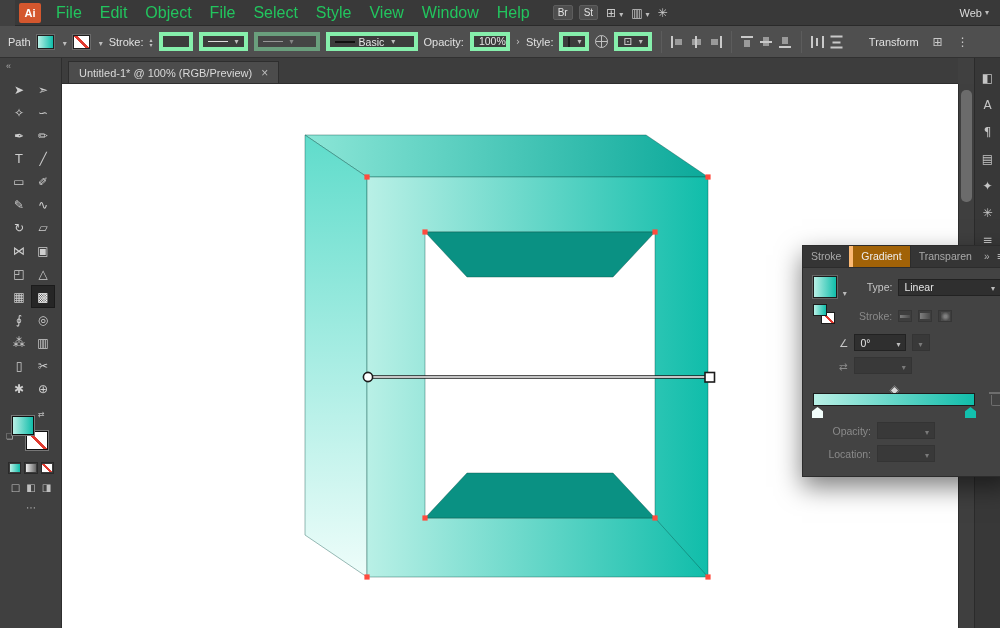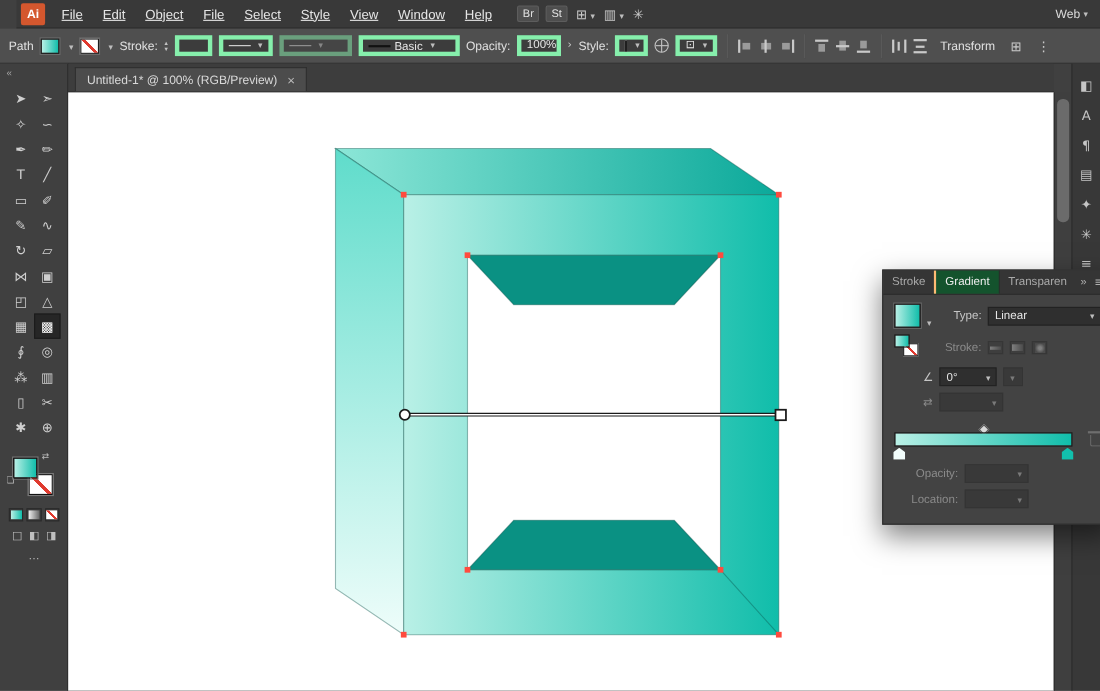--- a/index.html
+++ b/index.html
@@ -3,21 +3,21 @@
 <meta charset="utf-8">
 <style>
   * { margin:0; padding:0; box-sizing:border-box; }
   html,body { width:1000px; height:628px; overflow:hidden; }
   body { position:relative; background:#404040; font-family:"Liberation Sans",sans-serif; font-size:11px; color:#d6d6d6; }
   .ic { font-family:"DejaVu Sans",sans-serif; }
 
   
   #menubar { position:absolute; left:15px; top:0; width:1000px; height:26px; background:#393939; border-bottom:1px solid #2a2a2a; display:flex; align-items:center; }
   #ai-logo { width:22px; height:20px; margin:0 6px 0 4px; background:#d4572e; color:#fff; font-weight:bold; font-size:11px; display:flex; align-items:center; justify-content:center; border-radius:2px; }
-  .menu-item { padding:0 9px; font-size:12px; color:#e5e5e5; line-height:26px; cursor:default;text-decoration:underline; }
+  .menu-item { padding:0 9px; font-size:16px; color:#22c55e; line-height:26px; cursor:default; }
   #appbtns { display:flex; align-items:center; margin-left:14px; gap:6px; }
   .appbtn { background:#4e4e4e; border:1px solid #5d5d5d; border-radius:2px; color:#e2e2e2; font-size:10px; padding:1px 4px; }
   .mb-icon { color:#c9c9c9; font-size:12px; margin-left:8px; }
   .caret::after { content:"▾"; font-size:8px; color:#bdbdbd; margin-left:3px; font-family:"DejaVu Sans",sans-serif; }
   #workspace { margin-left:auto; margin-right:26px; display:flex; align-items:center; font-size:11px; color:#dcdcdc; }
 
   
   #controlbar { position:absolute; left:0; top:26px; width:1000px; height:32px; background:#4f4f4f; border-bottom:1px solid #313131; display:flex; align-items:center; gap:6px; padding:0 8px; }
   .cb-label { color:#e0e0e0; font-size:11px; }
   .swatch { width:17px; height:14px; border:1px solid #1f1f1f; box-shadow:0 0 0 1px #6a6a6a; display:inline-block; }
@@ -73,21 +73,21 @@
   #vscroll { position:absolute; left:958px; top:84px; width:16px; height:544px; background:#3f3f3f; border-left:1px solid #2e2e2e; }
   #vthumb { position:absolute; left:2px; top:6px; width:11px; height:112px; background:#6b6b6b; border-radius:5px; }
   #rightrail { position:absolute; left:974px; top:58px; width:26px; height:570px; background:#383838; border-left:1px solid #2b2b2b; display:flex; flex-direction:column; align-items:center; padding-top:10px; gap:7px; }
   .rail-icon { width:20px; height:20px; display:flex; align-items:center; justify-content:center; color:#c5c5c5; font-size:12px; font-family:"DejaVu Sans",sans-serif; border-radius:2px; }
   .rail-icon.active { background:#5d5d5d; color:#ffffff; }
 
   
   #gpanel { position:absolute; left:768px; top:245px; width:210px; height:232px; background:#434343; border:1px solid #2c2c2c; box-shadow:0 10px 24px rgba(0,0,0,.5); z-index:10;margin-left:34px; }
   #gp-header { height:22px; background:#353535; display:flex; align-items:center; border-bottom:1px solid #2c2c2c; }
   .gp-tab { padding:0 8px; line-height:21px; font-size:10.5px; color:#a9a9a9; white-space:nowrap; }
-  .gp-tab.active { background:#14532d; color:#ededed; border-left:2px solid #fdba74; border-right:1px solid #2c2c2c; }
+  .gp-tab.active { background:#a16207; color:#ededed; border-left:4px solid #fdba74; border-right:1px solid #2c2c2c; }
   #gp-ovf { margin-left:auto; color:#b0b0b0; font-size:10px; padding:0 4px; }
   #gp-menu { color:#b0b0b0; font-size:11px; padding:0 7px 0 3px; }
   #gp-body { padding:8px 10px; display:flex; flex-direction:column; gap:6px; }
   .gp-row { display:flex; align-items:center; gap:6px; min-height:17px; }
   .gp-label { font-size:10.5px; color:#c6c6c6; }
   .gp-label.dim { color:#8a8a8a; }
   .gp-label.rt { width:58px; text-align:right; }
   .dd { background:#2f2f2f; border:1px solid #222; height:17px; display:inline-flex; align-items:center; padding:0 5px; color:#e6e6e6; font-size:10.5px; gap:5px; }
   .dd .caret::after { margin-left:0; }
   .dd.disabled { opacity:.45; }
@@ -163,21 +163,21 @@
   <span class="aln v"></span>
   <span class="aln v2"></span>
   <span class="aln v3"></span>
   <span class="vsep"></span>
   <span class="aln h"></span>
   <span class="aln h2"></span>
   <span class="aln h3"></span>
   <span class="vsep"></span>
   <span class="aln d"></span>
   <span class="aln d" style="transform:rotate(90deg);"></span>
-  <span class="cb-label" style="margin-left:6px;">Transform</span>
+  <span class="cb-label" style="margin-left:20px;">Transform</span>
   <span class="mb-icon ic">⊞</span>
   <span class="mb-icon ic">⋮</span>
 </div>
 
 <div id="tabbar">
   <div id="doctab">
     <span>Untitled-1* @ 100% (RGB/Preview)</span>
     <span id="tab-close">×</span>
   </div>
 </div>

